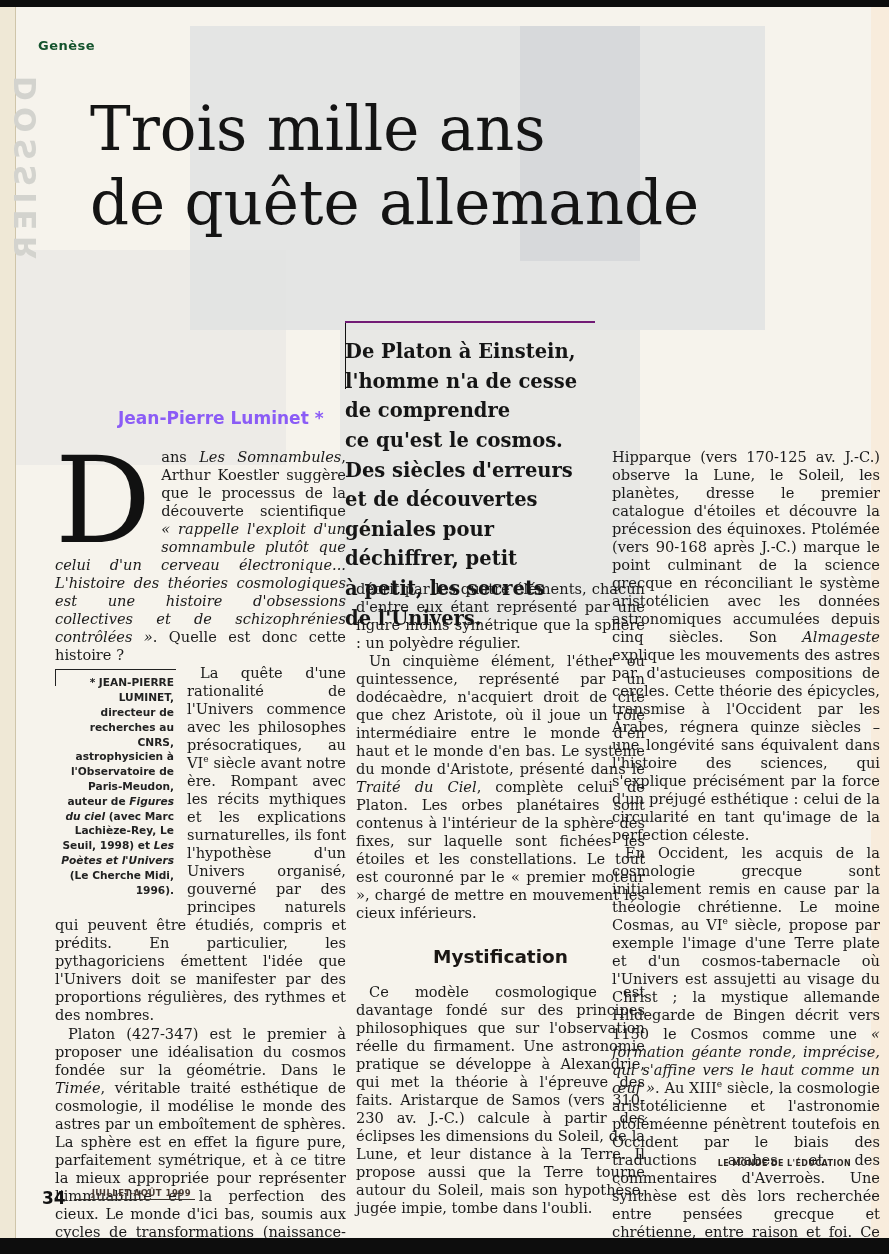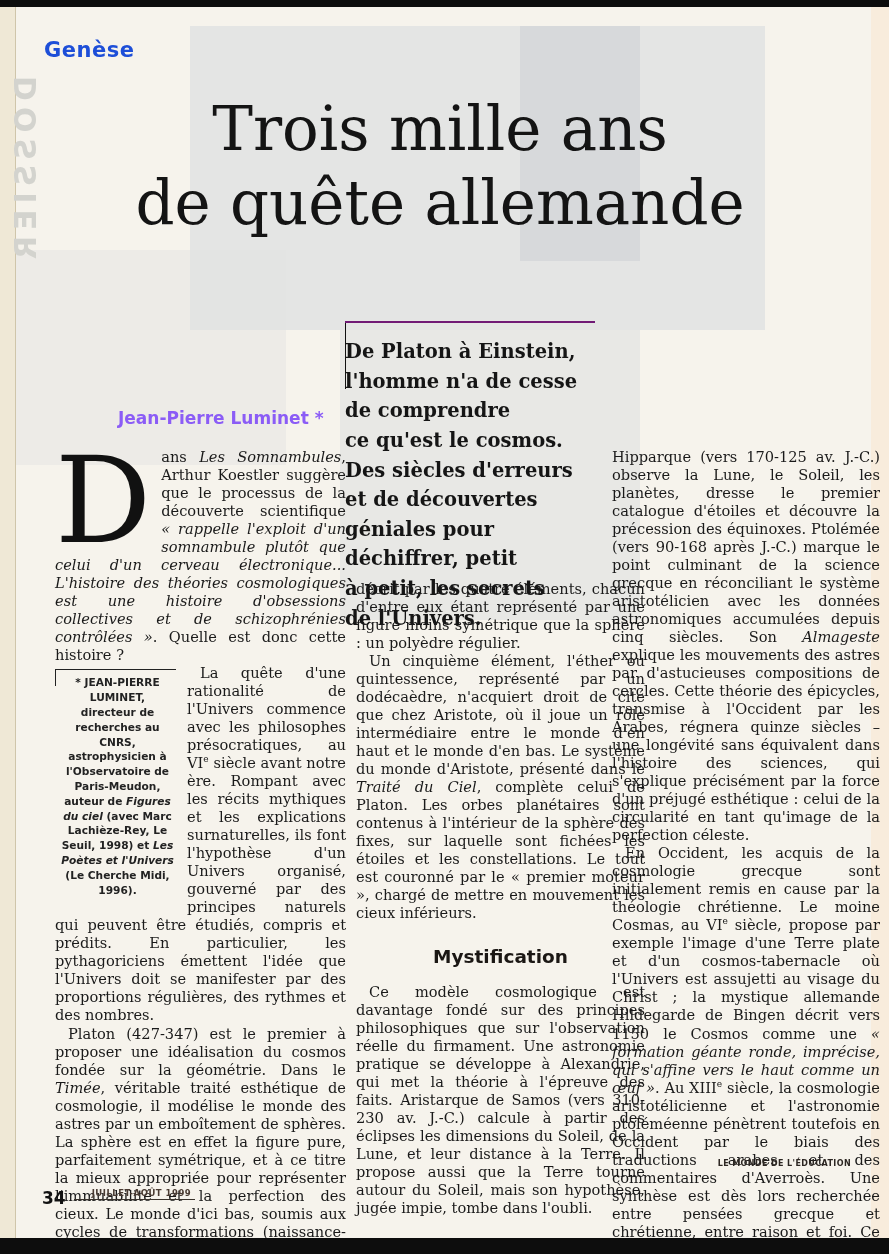--- a/index.html
+++ b/index.html
@@ -13,47 +13,47 @@
   .bar-bottom{position:absolute;left:0;top:1238px;width:889px;height:16px;background:#0d0d0d;}
   .strip-left{position:absolute;left:0;top:7px;width:15px;height:1231px;background:#efe8d6;border-right:1px solid #cfc5aa;}
   .strip-right{position:absolute;right:0;top:7px;width:18px;height:1231px;background:#f8ecdc;}
   
   .wash{position:absolute;pointer-events:none;}
   .wash1{left:190px;top:26px;width:575px;height:304px;background:#d8dbde;opacity:.62;}
   .wash2{left:340px;top:330px;width:300px;height:290px;background:#d8dbde;opacity:.45;}
   .wash3{left:16px;top:250px;width:270px;height:215px;background:#e2e3e2;opacity:.45;}
   .wash4{left:520px;top:26px;width:120px;height:235px;background:#c9ced2;opacity:.5;}
 
-  .section-label{position:absolute;left:44px;top:38px;font-family:"DejaVu Sans",sans-serif;
-    font-weight:bold;font-size:21px;letter-spacing:.5px;color:#1d4ed8;}
+  .section-label{position:absolute;left:38px;top:38px;font-family:"DejaVu Sans",sans-serif;
+    font-weight:bold;font-size:13px;letter-spacing:.5px;color:#14532d;}
   .dossier{position:absolute;left:8px;top:76px;height:240px;
     writing-mode:vertical-rl;transform:scaleX(-1);
     font-family:"DejaVu Sans",sans-serif;font-weight:bold;font-size:30px;
     letter-spacing:6px;color:#d3d3ce;}
   .headline{position:absolute;left:90px;top:92px;width:700px;
-    font-size:61px;line-height:1.22;font-weight:normal;color:#141414;margin:0;text-align:center;}
+    font-size:61px;line-height:1.22;font-weight:normal;color:#141414;margin:0;}
   .standfirst{position:absolute;left:345px;top:298px;width:250px;
     border-top:2px solid #701a75;padding-top:14px;
     font-weight:bold;font-size:19.5px;line-height:1.52;white-space:pre-line;color:#151515;margin-top:23px;}
   .standfirst::before{content:"";position:absolute;left:0;top:0;width:1px;height:66px;background:#111;}
   .byline{position:absolute;left:118px;top:408px;font-family:"DejaVu Sans",sans-serif;
     font-weight:bold;font-size:17px;color:#8b5cf6;}
 
   .col{position:absolute;font-size:14.6px;line-height:1.235;text-align:justify;}
   .col p{margin:0;}
   .col p.ind{text-indent:13px;}
   .col1{left:55px;top:448px;width:291px;}
   .col2{left:356px;top:580px;width:289px;}
   .col3{left:612px;top:448px;width:268px;}
 
   .dropcap{float:left;font-size:120px;line-height:.78;padding:6px 10px 0 0;
     font-family:"DejaVu Serif",serif;color:#111;}
   .bio{position:relative;float:left;width:113px;margin:5px 11px 3px 0;padding:6px 2px 4px 6px;
     font-family:"DejaVu Sans",sans-serif;font-weight:bold;font-size:10.6px;line-height:1.4;
-    text-align:center;color:#222;}
+    text-align:right;color:#222;}
   .bio::before{content:"";position:absolute;left:0;top:0;width:100%;height:1px;background:#222;}
   .bio::after{content:"";position:absolute;left:0;top:0;width:1px;height:17px;background:#222;}
   .subhead{font-family:"DejaVu Sans",sans-serif;font-weight:bold;font-size:18.5px;
     color:#1b1714;margin:24px 0 14px 0;text-align:center;}
   sup{font-size:.62em;vertical-align:super;line-height:0;}
 
   .footer-left{position:absolute;left:42px;top:1188px;display:flex;align-items:flex-start;gap:8px;}
   .footer-pagenum{font-family:"DejaVu Sans",sans-serif;font-weight:bold;font-size:17px;color:#111;}
   .footer-issue{font-family:"DejaVu Sans",sans-serif;font-weight:bold;font-size:8.5px;
     letter-spacing:.5px;color:#4a3b32;border-bottom:1.5px solid #3a332c;padding:0 4px 1px 18px;}

